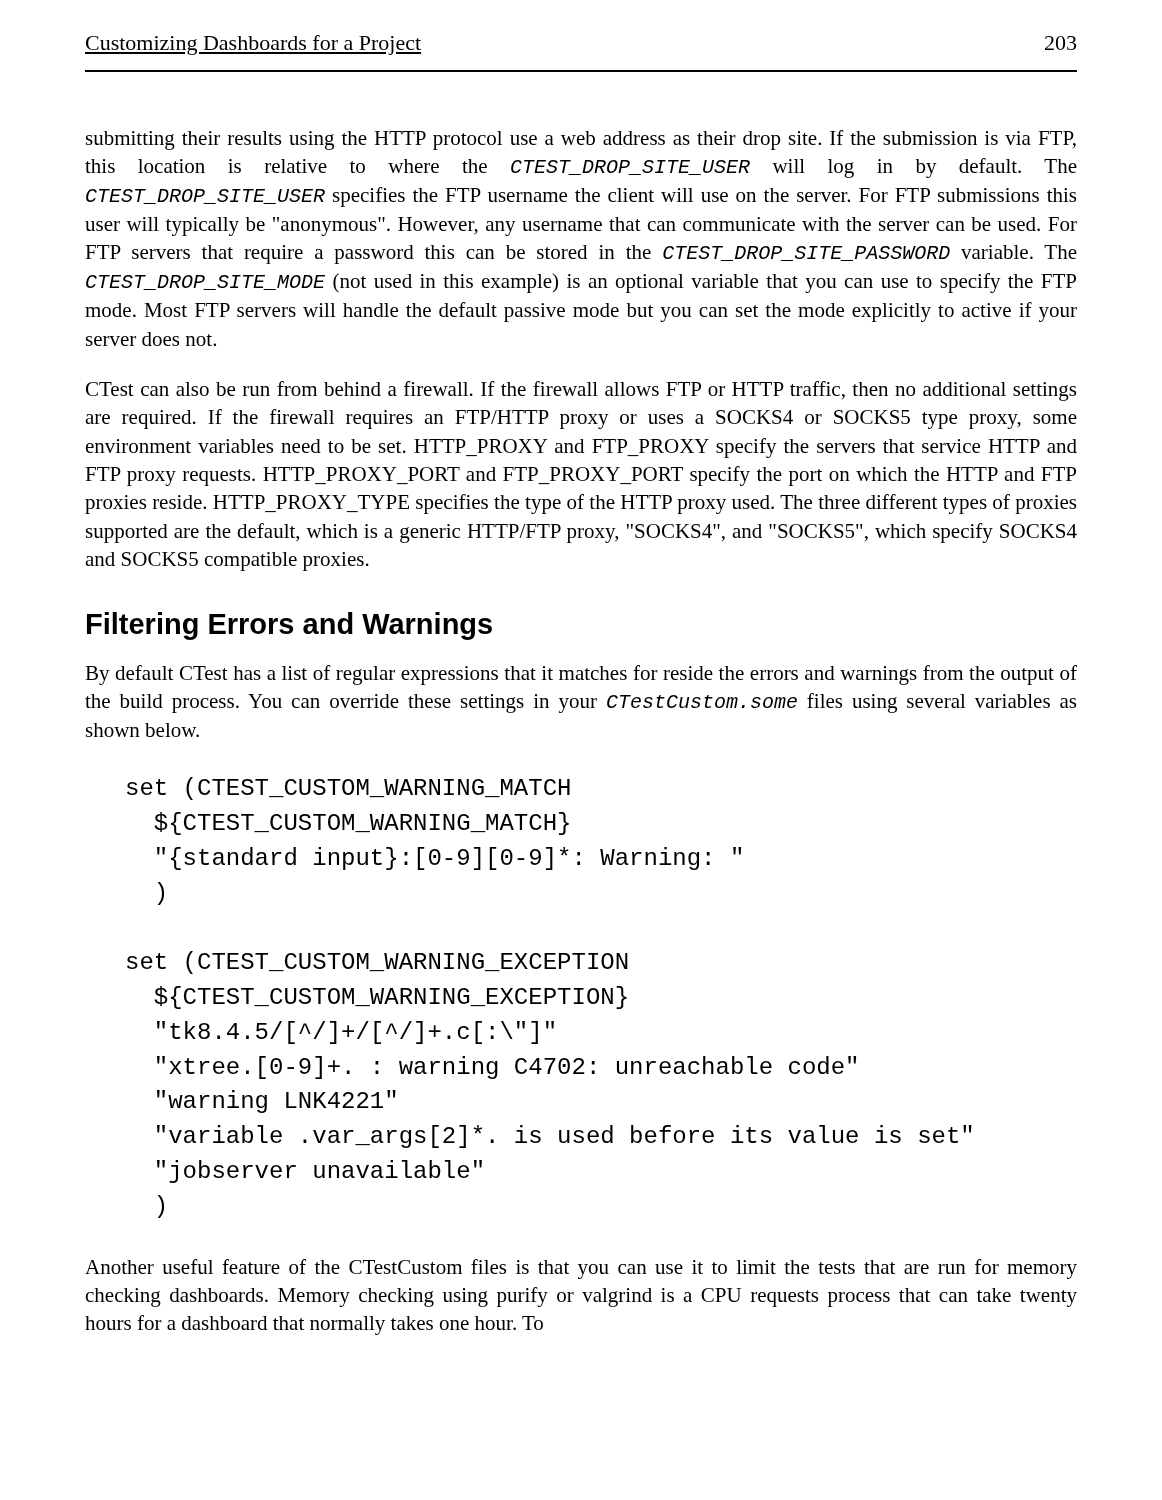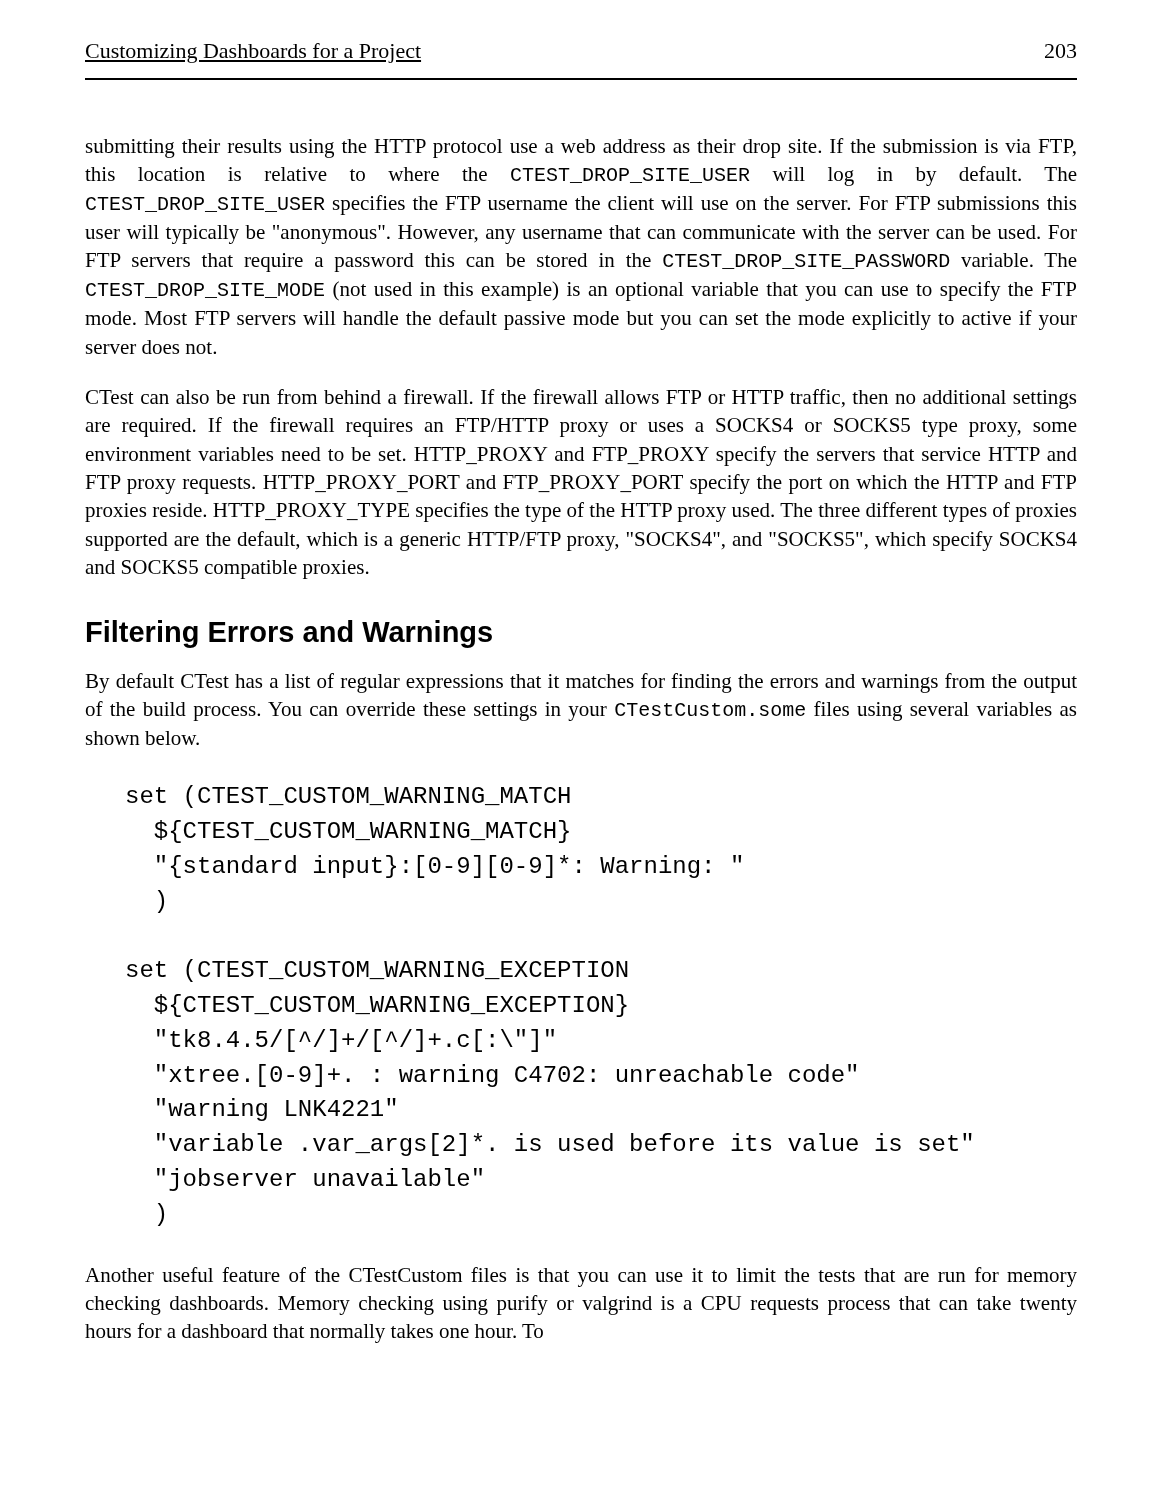--- a/index.html
+++ b/index.html
@@ -19,28 +19,29 @@
     }
     .running-head {
       display: flex;
       justify-content: space-between;
       align-items: baseline;
       border-bottom: 2px solid #000;
       padding-bottom: 12px;
       margin-bottom: 52px;
     }
     .running-title { text-decoration: underline; font-size: 22px; }
-    .page-number { font-size: 22px; margin-top: 8px; }
+    .page-number { font-size: 22px; }
     p.body {
       margin: 0 0 22px 0;
       text-align: justify;
     }
     .mono {
       font-family: "Courier New", Courier, monospace;
       font-size: 20px;
+      font-style: italic;
     }
     h2.section {
       font-family: Arial, Helvetica, sans-serif;
       font-weight: bold;
       font-size: 29px;
       margin: 32px 0 14px 0;
     }
     pre.code {
       font-family: "Courier New", Courier, monospace;
       font-size: 24px;
@@ -61,21 +62,21 @@
 
   <p class="body">
     <span>submitting their results using the HTTP protocol use a web address as their drop site. If the submission is via FTP, this location is relative to where the </span><span class="mono">CTEST_DROP_SITE_USER</span><span> will log in by default. The </span><span class="mono">CTEST_DROP_SITE_USER</span><span> specifies the FTP username the client will use on the server. For FTP submissions this user will typically be "anonymous". However, any username that can communicate with the server can be used. For FTP servers that require a password this can be stored in the </span><span class="mono">CTEST_DROP_SITE_PASSWORD</span><span> variable. The </span><span class="mono">CTEST_DROP_SITE_MODE</span><span> (not used in this example) is an optional variable that you can use to specify the FTP mode. Most FTP servers will handle the default passive mode but you can set the mode explicitly to active if your server does not.</span>
   </p>
 
   <p class="body">CTest can also be run from behind a firewall. If the firewall allows FTP or HTTP traffic, then no additional settings are required. If the firewall requires an FTP/HTTP proxy or uses a SOCKS4 or SOCKS5 type proxy, some environment variables need to be set. HTTP_PROXY and FTP_PROXY specify the servers that service HTTP and FTP proxy requests. HTTP_PROXY_PORT and FTP_PROXY_PORT specify the port on which the HTTP and FTP proxies reside. HTTP_PROXY_TYPE specifies the type of the HTTP proxy used. The three different types of proxies supported are the default, which is a generic HTTP/FTP proxy, "SOCKS4", and "SOCKS5", which specify SOCKS4 and SOCKS5 compatible proxies.</p>
 
   <h2 class="section">Filtering Errors and Warnings</h2>
 
   <p class="body">
-    <span>By default CTest has a list of regular expressions that it matches for finding the errors and warnings from the output of the build process. You can override these settings in your </span><span class="mono">CTestCustom.some</span><span> files using several variables as shown below.</span>
+    <span>By default CTest has a list of regular expressions that it matches for reside the errors and warnings from the output of the build process. You can override these settings in your </span><span class="mono">CTestCustom.some</span><span> files using several variables as shown below.</span>
   </p>
 
   <pre class="code">set (CTEST_CUSTOM_WARNING_MATCH
   ${CTEST_CUSTOM_WARNING_MATCH}
   "{standard input}:[0-9][0-9]*: Warning: "
   )
 
 set (CTEST_CUSTOM_WARNING_EXCEPTION
   ${CTEST_CUSTOM_WARNING_EXCEPTION}
   "tk8.4.5/[^/]+/[^/]+.c[:\"]"

